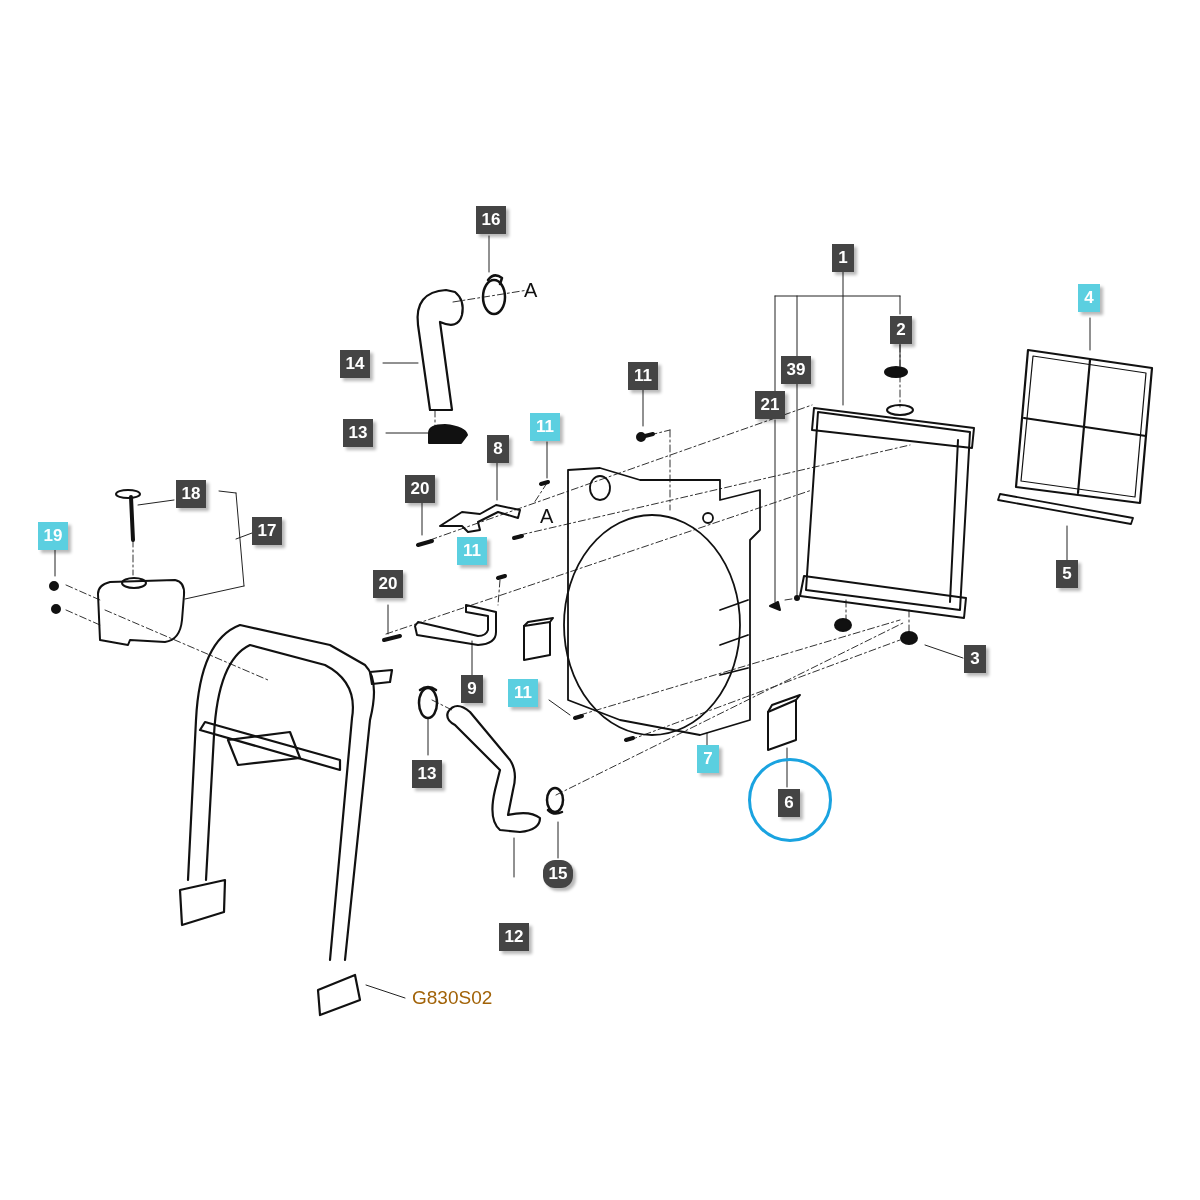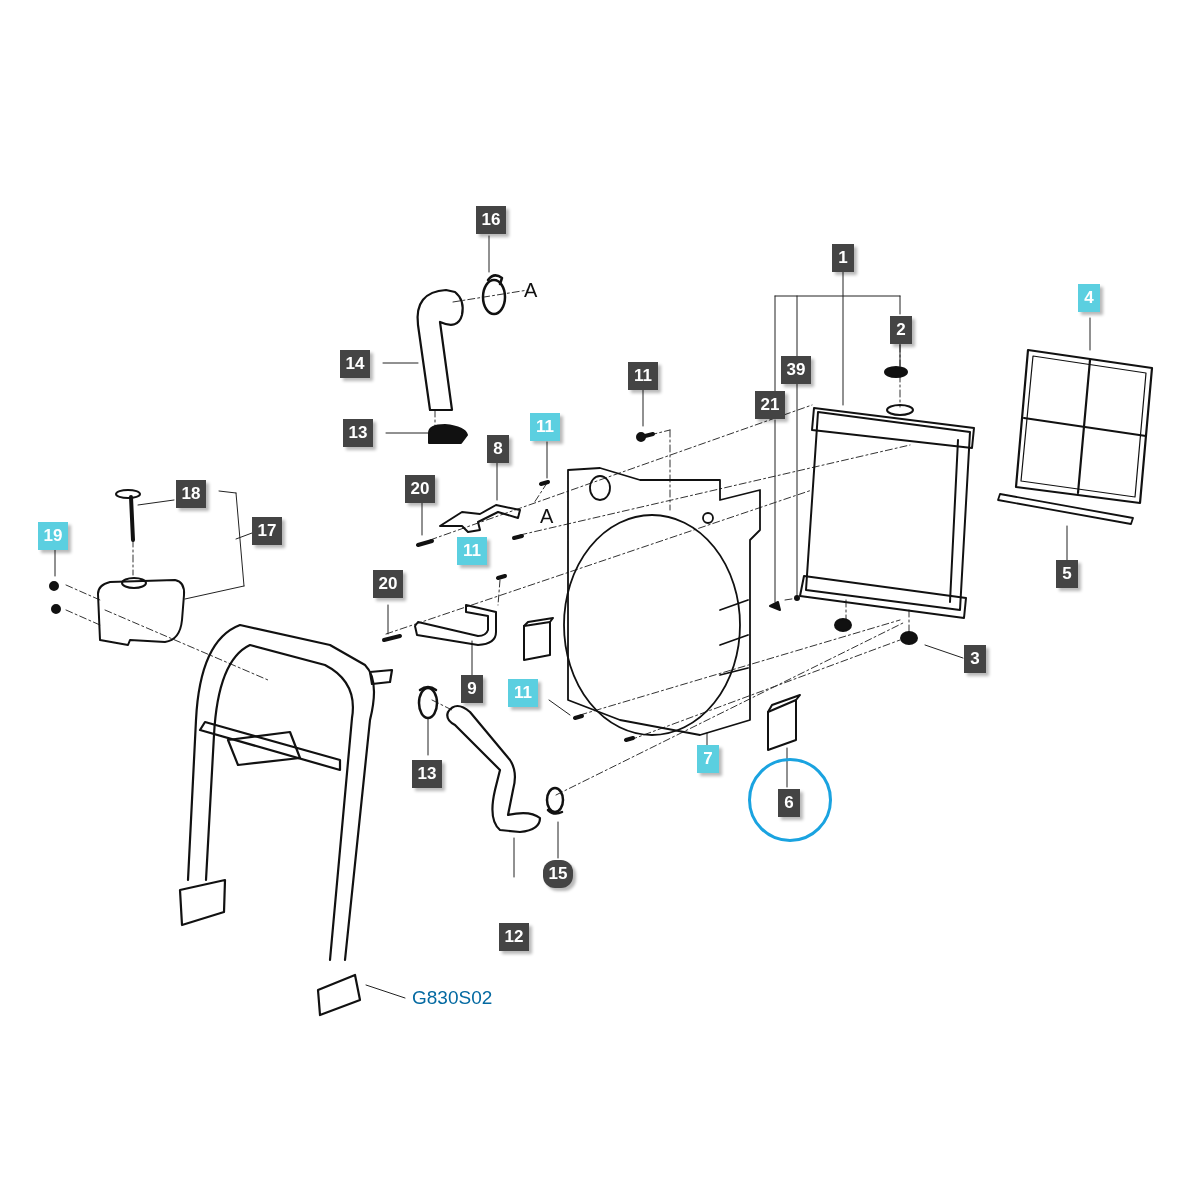--- a/index.html
+++ b/index.html
@@ -9,21 +9,21 @@
   .callout {
     position: absolute; height: 28px; line-height: 28px; text-align: center;
     color: #ffffff; font-weight: bold; font-size: 17px;
     font-family: "Liberation Sans", sans-serif;
     box-shadow: 3px 3px 3px rgba(0,0,0,0.28);
   }
   .callout.std { background: #444444; }
   .callout.hl  { background: #5bcfe0; }
   .callout.w1 { width: 22px; }
   .callout.w2 { width: 30px; }
-  .ref-code { position: absolute; font-size: 19px; color: #0369a1; font-family: "Liberation Sans", sans-serif; }
+  .ref-code { position: absolute; font-size: 19px; color: #a16207; font-family: "Liberation Sans", sans-serif; }
   .letter { position: absolute; font-size: 20px; color: #111; font-family: "Liberation Sans", sans-serif; }
   .highlight-ring { position: absolute; border: 3px solid #1aa3e0; border-radius: 50%; box-sizing: border-box; }
 </style>
 </head>
 <body>
 
 <div id="diagram">
 <svg width="1200" height="1200" viewBox="0 0 1200 1200" fill="none" stroke="#111" stroke-width="2" stroke-linejoin="round" stroke-linecap="round">
 
   <g stroke-width="1" stroke="#222">

